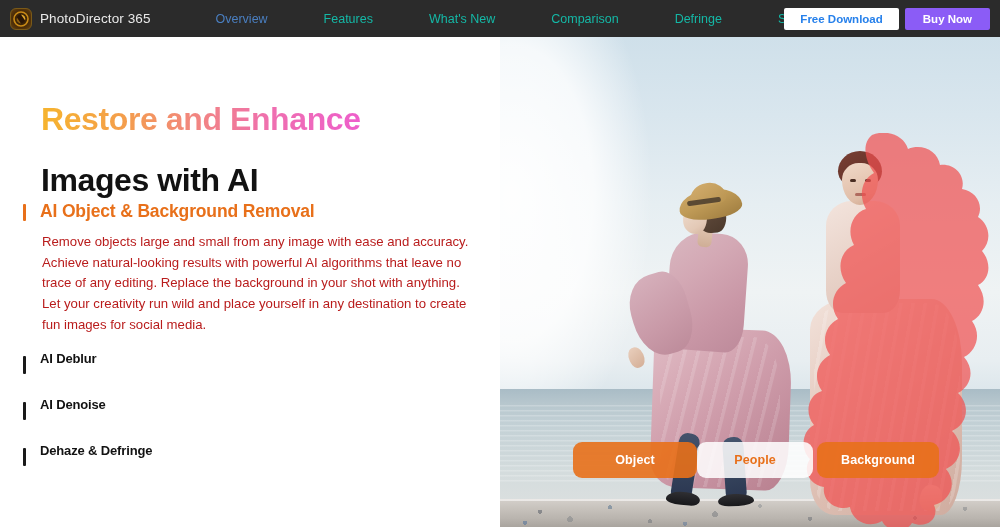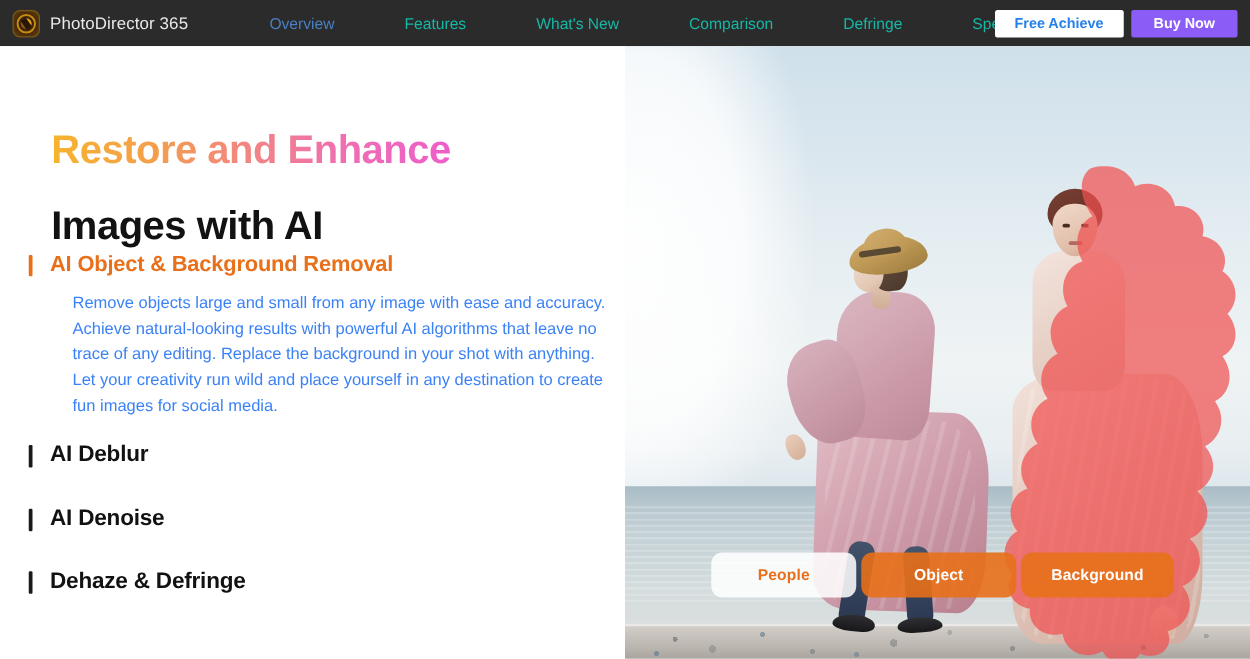--- a/index.html
+++ b/index.html
@@ -88,26 +88,26 @@
     flex: none; margin-top: 7px; border-radius: 1px;
   }
   .acc-item.open .acc-bar { background: #e8701a; }
   .acc-title {
     font-size: 17.5px; font-weight: 800; color: #121212;
     margin-left: 14px; letter-spacing: -0.15px; line-height: 1.7;
     white-space: nowrap;
   }
   .acc-item.open .acc-title { color: #e8701a; }
   .acc-body {
-    margin-left: 35px; margin-top: 5px; width: 428px;
-    font-size: 13.2px; line-height: 1.58; color: #3b82f6;
+    margin-left: 19px; margin-top: 5px; width: 428px;
+    font-size: 13.2px; line-height: 1.58; color: #b91c1c;
   }
   .acc-item.open { margin-bottom: 12px; }
   .acc-item.collapsed { margin-bottom: 20px; }
-  .acc-item.collapsed .acc-title { font-size: 18px; }
+  .acc-item.collapsed .acc-title { font-size: 13px; }
   .acc-item.collapsed .acc-bar { height: 18px; margin-top: 8px; }
 
   
   .right-pane {
     position: absolute; top: 0; left: 500px;
     width: 500px; height: 490px;
     overflow: hidden;
   }
   .sky {
     position: absolute; inset: 0;
@@ -357,21 +357,21 @@
   <div class="nav-links">
     <div class="nav-link active">Overview</div>
     <div class="nav-link">Features</div>
     <div class="nav-link">What's New</div>
     <div class="nav-link">Comparison</div>
     <div class="nav-link">Defringe</div>
     <div class="nav-link">Specs</div>
   </div>
 
   <div class="nav-actions">
-    <button class="btn-free">Free Achieve</button>
+    <button class="btn-free">Free Download</button>
     <button class="btn-buy">Buy Now</button>
   </div>
 </div>
 <div class="nav-underline"></div>
 
 <div class="page">
 
   <div class="left-pane">
 
     <h1 class="headline">
@@ -477,19 +477,19 @@
              C20 208 26 192 38 186
              C28 172 34 156 46 150
              C36 136 40 118 54 112
              C46 98 52 80 66 76
              C58 62 62 46 74 40
              C64 26 62 10 72 2 Z"></path>
       </svg>
     </div>
 
     <div class="tabs">
+      <div class="tab tab-object">Object</div>
       <div class="tab tab-people">People</div>
-      <div class="tab tab-object">Object</div>
       <div class="tab tab-background">Background</div>
     </div>
 
   </div>
 </div>
 
 </body></html>

